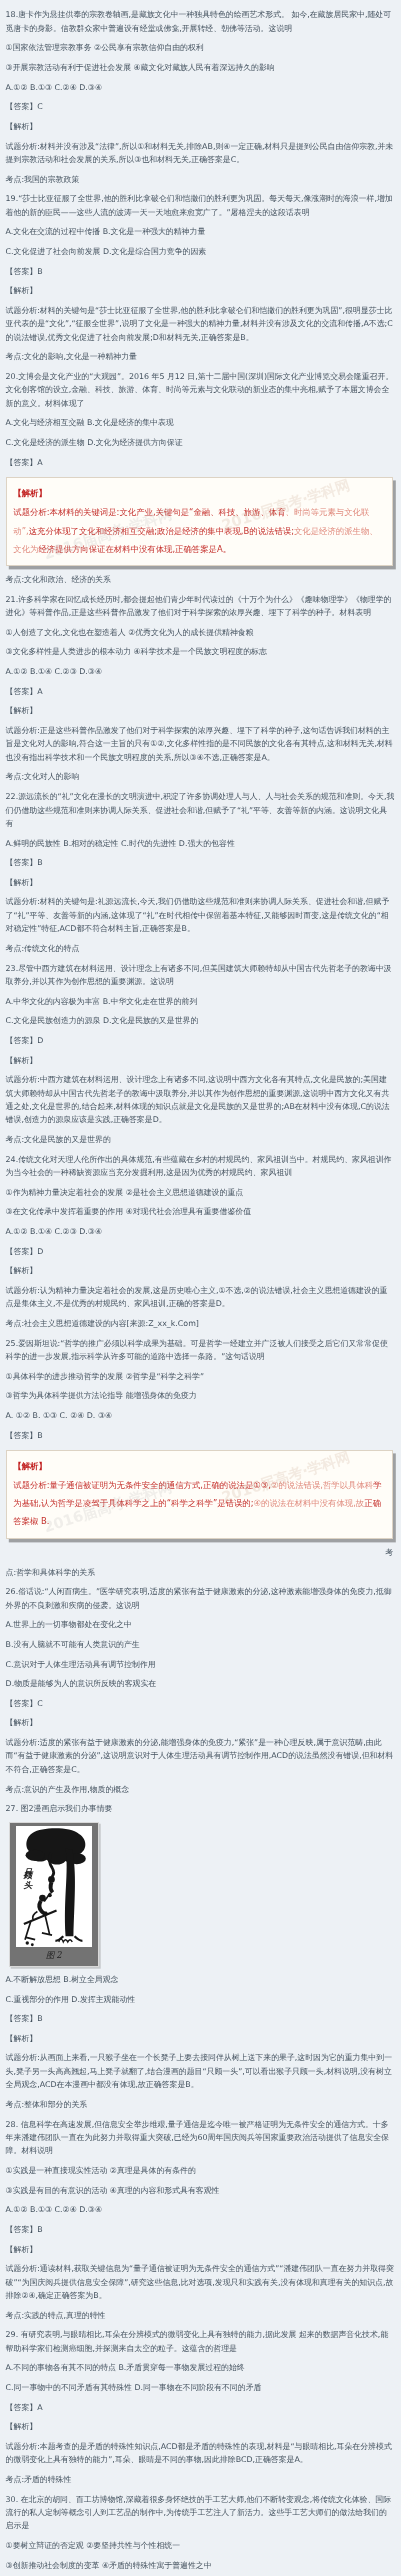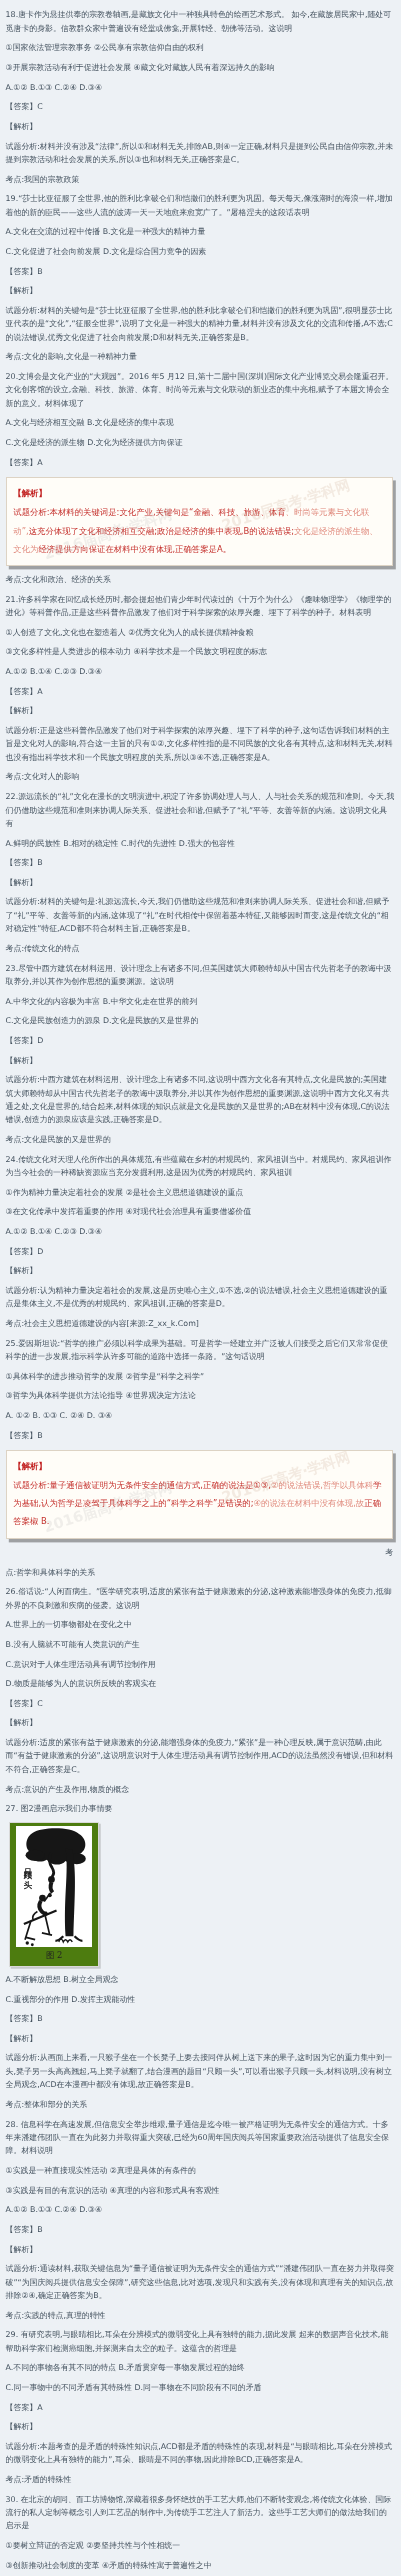--- a/index.html
+++ b/index.html
@@ -38,23 +38,24 @@
     position:absolute;top:14.6px;right:39px;
     color:rgba(190,150,120,.18);
     font-size:14.6px;font-weight:bold;
     transform:rotate(-18deg);
     white-space:nowrap;pointer-events:none;
   }
   .box-wm.wm2{right:auto;left:34px;top:44px;color:rgba(160,160,160,.16);}
   
   .cartoon{
     width:84px;margin:4.5px 0 3.4px 3.4px;
-    background:#4d7c0f;border:0.6px solid #d9d9d9;
+    background:#737373;border:0.6px solid #d9d9d9;
     box-shadow:1.7px 1.7px 0 rgba(125,125,125,.35);
     padding:3.4px 2.2px 1.1px;
+    font-style:italic;
   }
   .cartoon-art{position:relative;width:76px;height:121px;margin:0 auto;}
   .cartoon .vtext{
     position:absolute;left:4.5px;top:35px;
     writing-mode:vertical-rl;
     font-size:8.4px;letter-spacing:3.9px;color:#222;font-weight:bold;
   }
   .cartoon .cap{
     text-align:center;color:#222;
     font-family:"DejaVu Serif","Liberation Serif",serif;
@@ -131,21 +132,21 @@
         <p class="para opts">③在文化传承中发挥着重要的作用 ④对现代社会治理具有重要借鉴价值</p>
         <p class="para opts">A.①② B.①④ C.②③ D.③④</p>
         <p class="para answer">【答案】D</p>
         <p class="para jx-label">【解析】</p>
         <p class="para analysis">试题分析:认为精神力量决定着社会的发展,这是历史唯心主义,①不选,②的说法错误,社会主义思想道德建设的重点是集体主义,不是优秀的村规民约、家风祖训,正确的答案是D。</p>
         <p class="para kaodian">考点:社会主义思想道德建设的内容[来源:Z_xx_k.Com]</p>
       </div>
       <div class="question">
         <p class="para stem">25.爱因斯坦说:“哲学的推广必须以科学成果为基础。可是哲学一经建立并广泛被人们接受之后它们又常常促使科学的进一步发展,指示科学从许多可能的道路中选择一条路。”这句话说明</p>
         <p class="para opts">①具体科学的进步推动哲学的发展 ②哲学是“科学之科学”</p>
-        <p class="para opts">③哲学为具体科学提供方法论指导 ④世界观决定方法论</p>
+        <p class="para opts">③哲学为具体科学提供方法论指导 能增强身体的免疫力</p>
         <p class="para opts">A. ①② B. ①③ C. ②④ D. ③④</p>
         <p class="para answer">【答案】B</p>
         <div class="jiexi-box">
           <span class="box-wm">2016届高考·学科网</span>
           <span class="box-wm wm2">2016届高考·学科网</span>
           <p class="jx-box-label">【解析】</p>
           <p class="jx-body"><span>试题分析:量子通信被证明为无条件安全的通信方式,正确的说法是①③,</span><span class="seg-light">②的说法错误,哲学以具体科</span><span>学为基础,认为哲学是凌驾于具体科学之上的“科学之科学”是错误的;</span><span class="seg-light">④的说法在材料中没有体现,故</span><span>正确答案椒 B.</span></p>
         </div>
         <p class="para kao-right">考</p>
         <p class="para kaodian">点:哲学和具体科学的关系</p>

